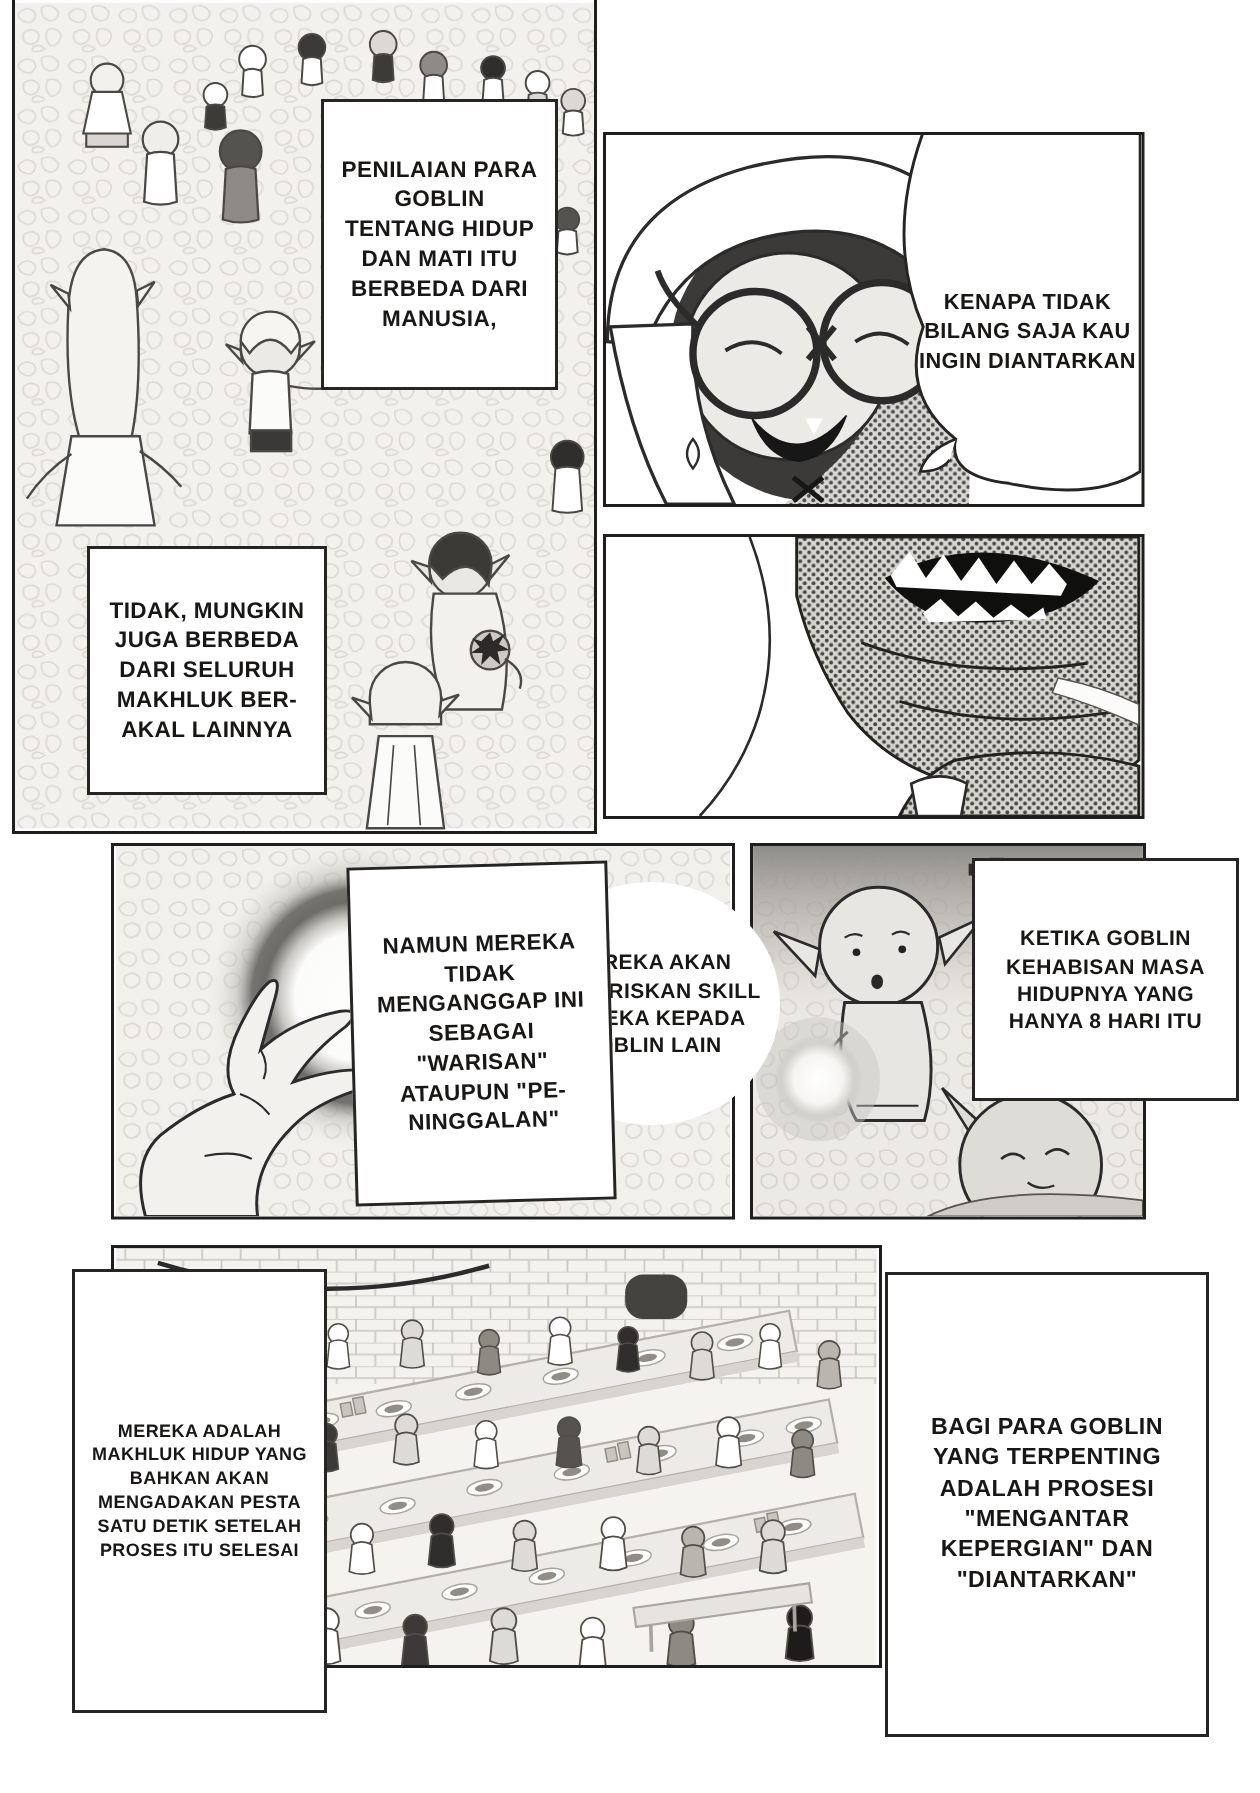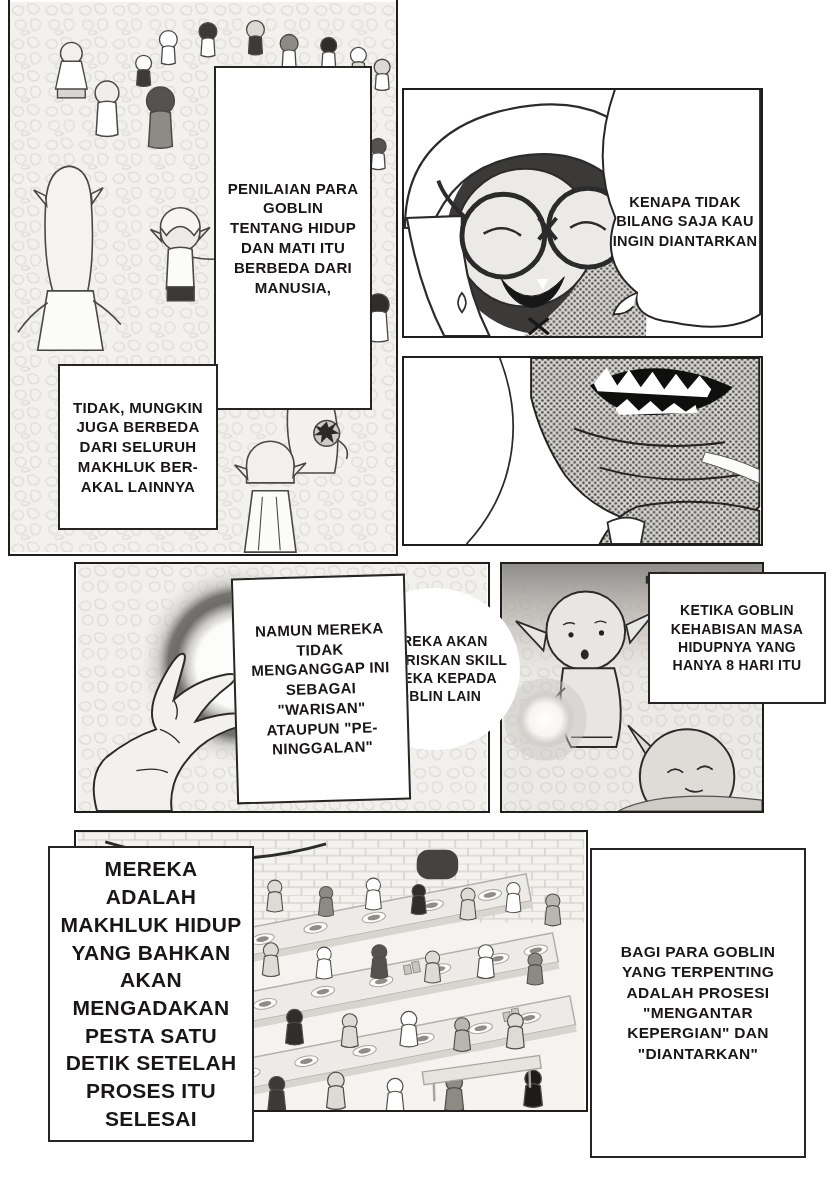--- a/index.html
+++ b/index.html
@@ -6,28 +6,28 @@
   .page{position:relative;width:840px;height:1195px;background:#ffffff;overflow:hidden;
         font-family:"Liberation Sans",sans-serif;}
   .panel{position:absolute;background:#fff;border:2px solid #1f1e1c;box-sizing:border-box;z-index:1;overflow:hidden;}
   .panel svg{position:absolute;left:0;top:0;width:100%;height:100%;display:block;}
   .narr{position:absolute;background:#ffffff;border:2px solid #262523;box-sizing:border-box;z-index:3;
         display:flex;align-items:center;justify-content:center;text-align:center;
         color:#181715;font-weight:700;letter-spacing:.3px;line-height:1.32;padding:10px;}
   .txt-only{position:absolute;z-index:4;display:flex;align-items:center;justify-content:center;text-align:center;
         color:#181715;font-weight:700;letter-spacing:.3px;line-height:1.32;}
   .ellipse{border:none;border-radius:50%;}
-  #b-penilaian{left:214px;top:66px;width:158px;height:344px;font-size:15px;}
+  #b-penilaian{left:214px;top:66px;width:158px;height:194px;font-size:15px;}
   #b-tidak{left:58px;top:316px;width:160px;height:166px;font-size:15px;margin-top:48px;}
   #t-kenapa{left:612px;top:152px;width:146px;height:140px;font-size:14.5px;}
   #t-ya{left:406px;top:412px;width:174px;height:110px;font-size:15px;}
   #b-namun{left:234px;top:576px;width:174px;height:226px;font-size:15px;transform:rotate(-1.6deg);}
   #bub-mereka{left:348px;top:588px;width:172px;height:162px;font-size:14px;z-index:2;}
-  #b-ketika{left:648px;top:572px;width:178px;height:132px;font-size:14px;}
-  #b-adalah{left:48px;top:846px;width:206px;height:296px;font-size:21px;}
+  #b-ketika{left:648px;top:572px;width:178px;height:162px;font-size:14px;}
+  #b-adalah{left:48px;top:846px;width:170px;height:296px;font-size:12px;}
   #b-bagi{left:590px;top:848px;width:216px;height:310px;font-size:15.5px;}
   #p1{left:8px;top:0;width:390px;height:556px;border-top:none;}
   #p2{left:402px;top:88px;width:361px;height:250px;}
   #p3{left:402px;top:356px;width:361px;height:190px;}
   #p4a{left:74px;top:562px;width:416px;height:251px;}
   #p4b{left:500px;top:562px;width:264px;height:251px;}
   #p5{left:74px;top:830px;width:514px;height:282px;}
 </style>
 </head>
 <body>

